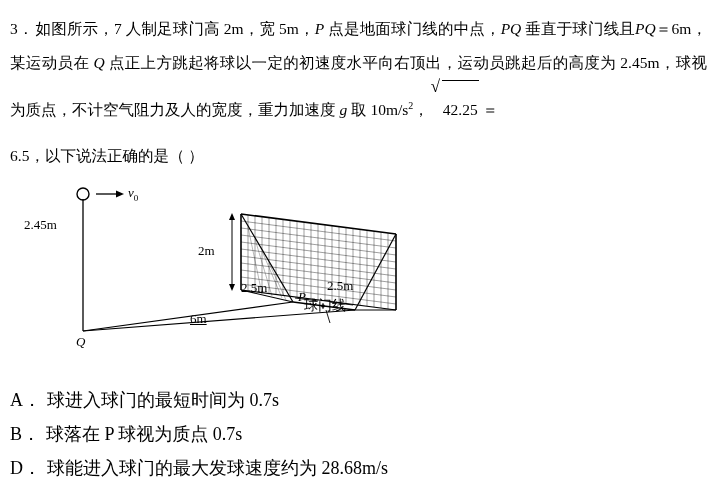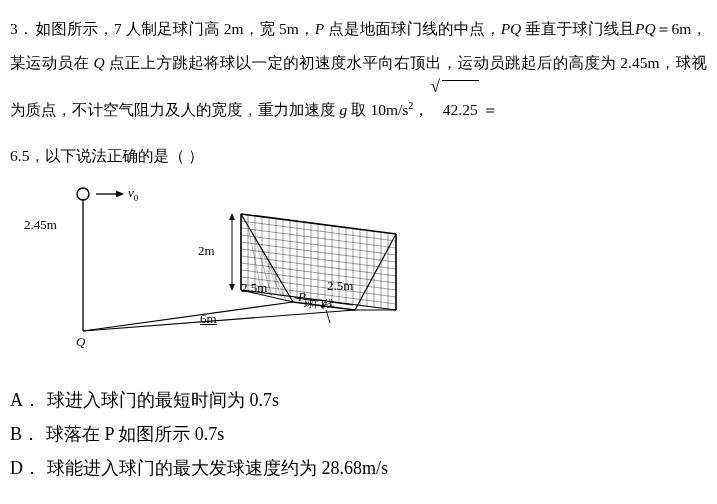--- a/index.html
+++ b/index.html
@@ -189,24 +189,24 @@
 
       <line x1="320" y1="146" x2="316" y2="133" stroke="#000" stroke-width="0.9"></line>
     </svg>
 
     <div class="flabel ital" style="left:118px; top:8px;"><span>v</span><sub style="font-style:normal;font-size:9px;">0</sub></div>
     <div class="flabel" style="left:14px; top:40px;">2.45m</div>
     <div class="flabel" style="left:188px; top:66px;">2m</div>
     <div class="flabel" style="left:231px; top:103px;">2.5m</div>
     <div class="flabel" style="left:317px; top:101px;">2.5m</div>
     <div class="flabel ital" style="left:288px; top:112px;">P</div>
-    <div class="flabel" style="left:294px; top:120px; font-size:10px;">球门线</div>
-    <div class="flabel" style="left:190px; top:134px;text-decoration:underline;">6m</div>
+    <div class="flabel" style="left:294px; top:120px; font-size:14px;">球门线</div>
+    <div class="flabel" style="left:180px; top:134px;text-decoration:underline;">6m</div>
     <div class="flabel ital" style="left:66px; top:157px;">Q</div>
   </div>
 
   <div class="options">
     <div class="opt"><span class="tag">A．</span><span>球进入球门的最短时间为 0.7s</span></div>
-    <div class="opt"><span class="tag">B．</span><span>球落在 P 如图所示 0.7s</span></div>
+    <div class="opt"><span class="tag">B．</span><span>球落在 P 球视为质点 0.7s</span></div>
     <div class="opt"><span class="tag">D．</span><span>球能进入球门的最大发球速度约为 28.68m/s</span></div>
   </div>
 
 </div>
 
 </body></html>

